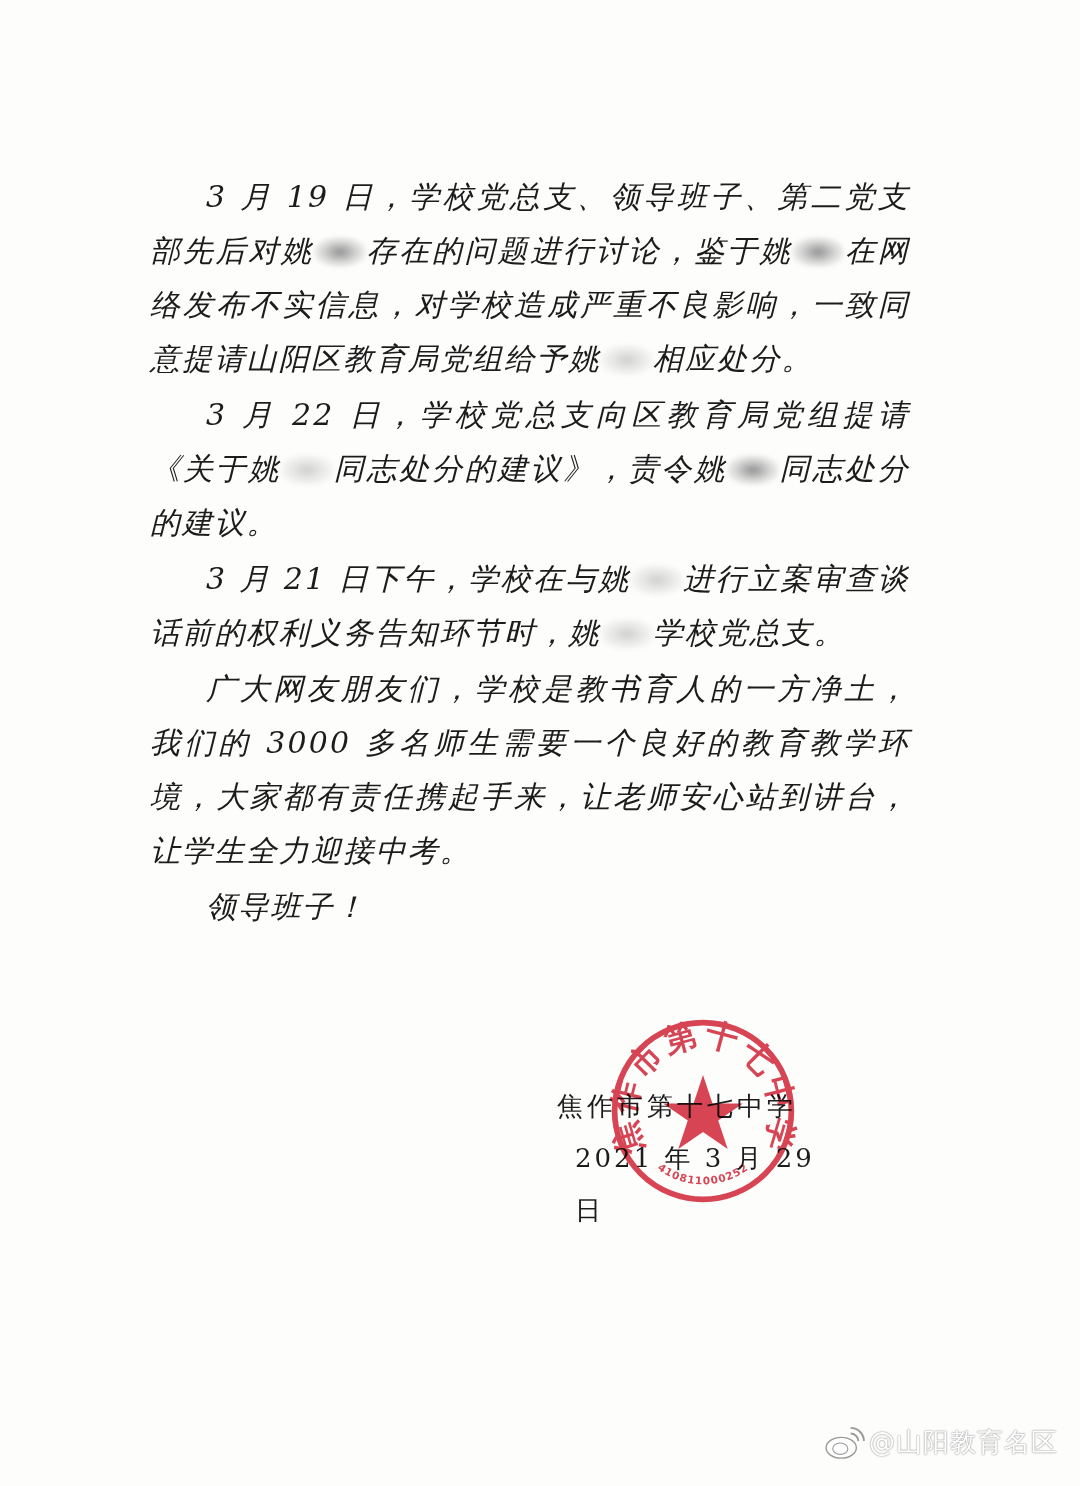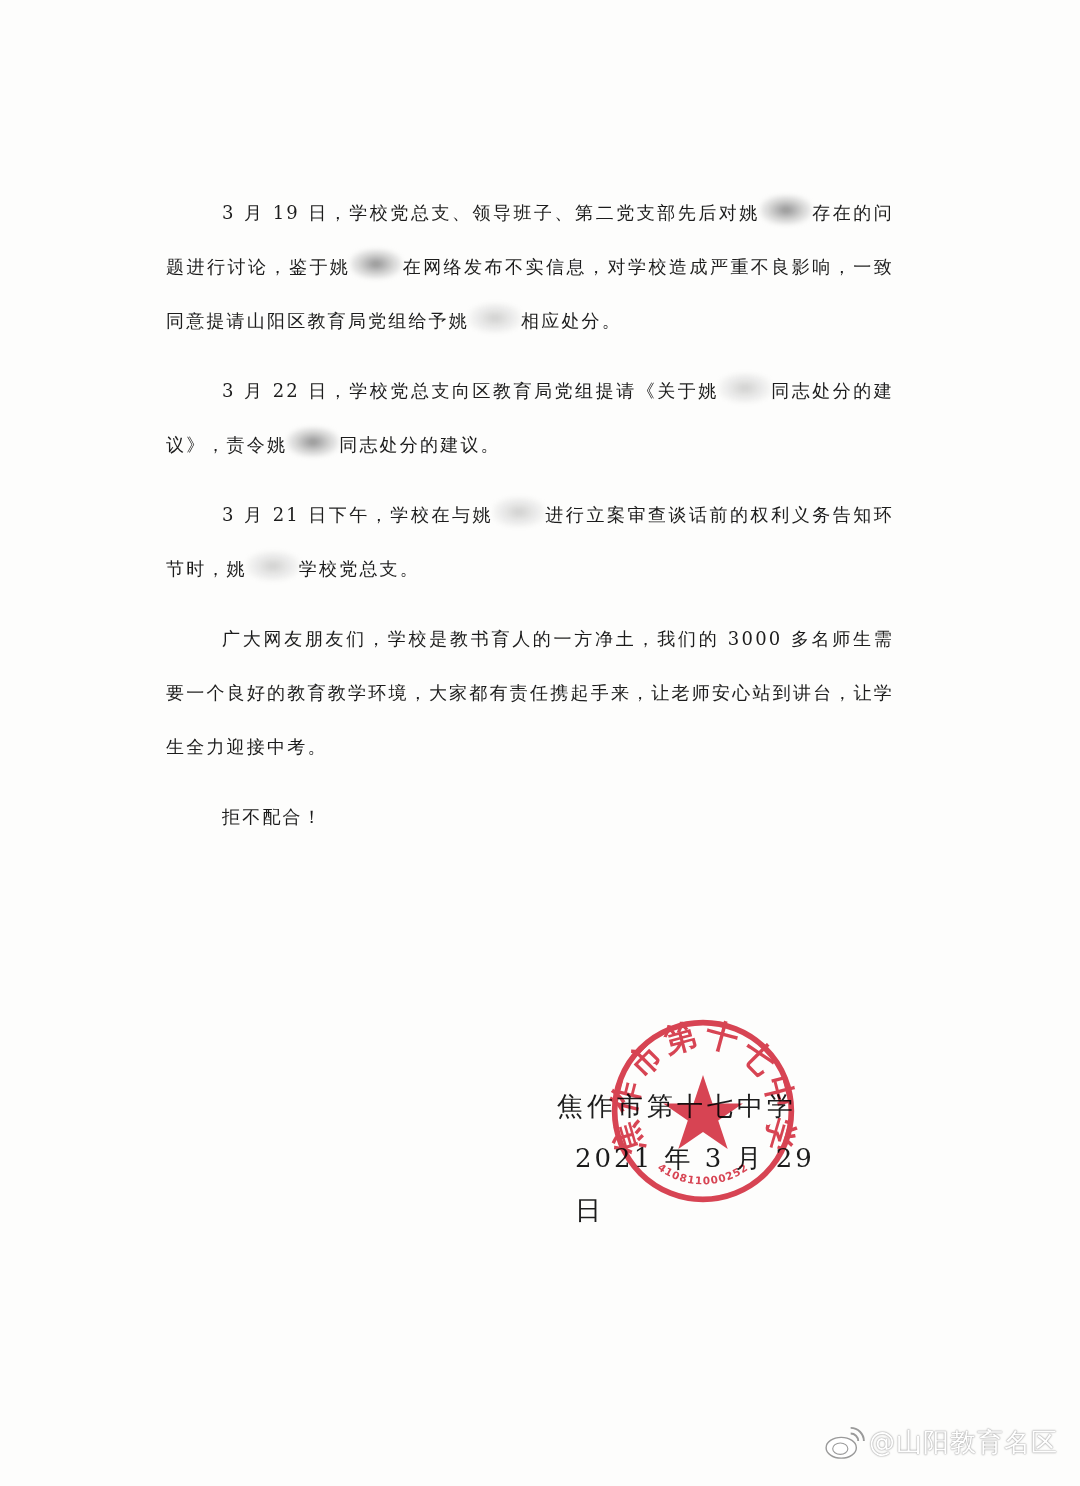--- a/index.html
+++ b/index.html
@@ -21,26 +21,27 @@
       width: 1080px; height: 1486px;
       background: #fdfdfc;
     }
     .body-text {
       position: absolute;
       left: 150px;
       top: 170px;
       width: 760px;
     }
     .para {
-      font-size: 18px;
+      font-size: 30px;
       line-height: 54px;
       letter-spacing: 2.2px;
-      margin: 16px;
+      margin: 0;
       text-indent: 56px;
       text-align: justify;
+      font-style: italic;
     }
     .para + .para { margin-top: 2px; }
     .redact {
       display: inline-block;
       width: 52px;
       height: 30px;
       vertical-align: -6px;
       border-radius: 40%;
       background: radial-gradient(ellipse at center, rgba(110,110,110,0.75) 0%, rgba(160,160,160,0.45) 45%, rgba(220,220,220,0.0) 80%);
       filter: blur(2px);
@@ -94,21 +95,21 @@
   <div class="body-text">
     <p class="para"><span>3 月 19 日，学校党总支、领导班子、第二党支部先后对姚</span><span class="redact"></span><span>存在的问题进行讨论，鉴于姚</span><span class="redact"></span><span>在网络发布不实信息，对学校造成严重不良影响，一致同意提请山阳区教育局党组给予姚</span><span class="redact light"></span><span>相应处分。</span></p>
 
     <p class="para"><span>3 月 22 日，学校党总支向区教育局党组提请《关于姚</span><span class="redact light"></span><span>同志处分的建议》，责令姚</span><span class="redact"></span><span>同志处分的建议。</span></p>
 
     <p class="para"><span>3 月 21 日下午，学校在与姚</span><span class="redact light"></span><span>进行立案审查谈话前的权利义务告知环节时，姚</span><span class="redact light"></span><span>学校党总支。</span></p>
 
 
     <p class="para"><span>广大网友朋友们，学校是教书育人的一方净土，我们的 3000 多名师生需要一个良好的教育教学环境，大家都有责任携起手来，让老师安心站到讲台，让学生全力迎接中考。</span></p>
 
-    <p class="para"><span>拒不配合！</span></p>
+    <p class="para"><span>领导班子！</span></p>
   </div>
 
   <div class="signature">
     <div class="sig-org">焦作市第十七中学</div>
     <div class="sig-date">2021 年 3 月 29 日</div>
   </div>
 
   <svg class="seal" viewBox="0 0 200 200">
     <defs>
       <path id="sealArc" d="M 34 132 A 72 72 0 1 1 166 132"></path>

